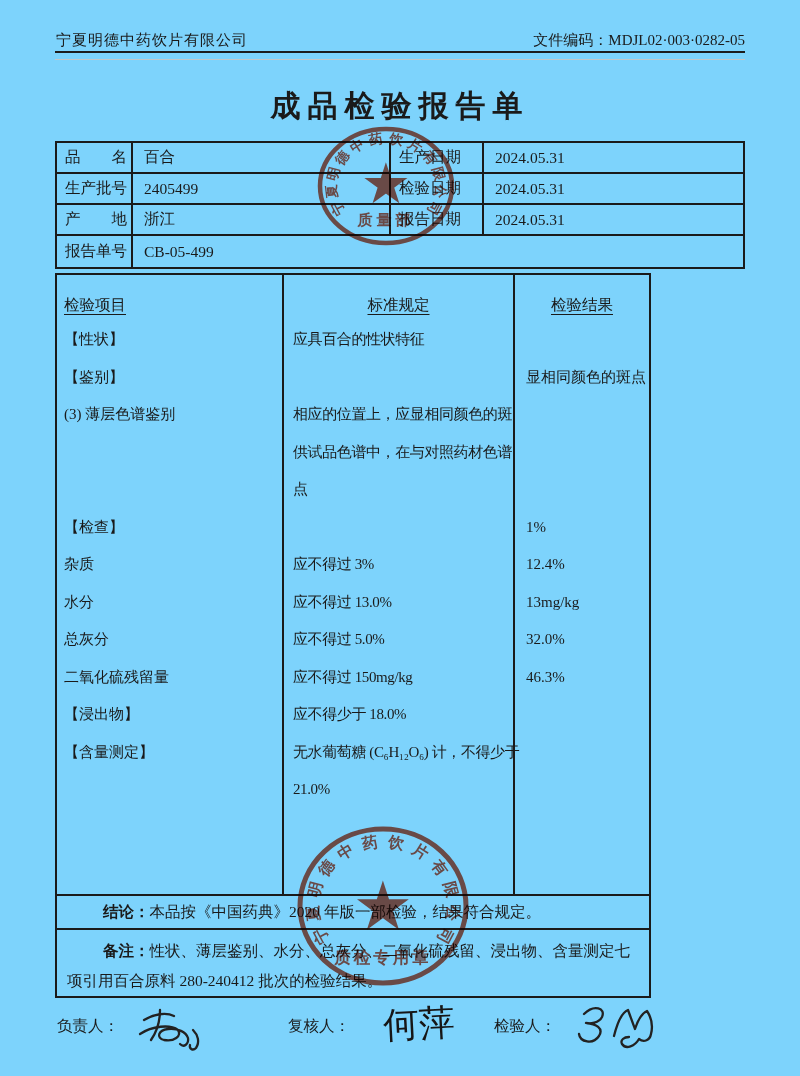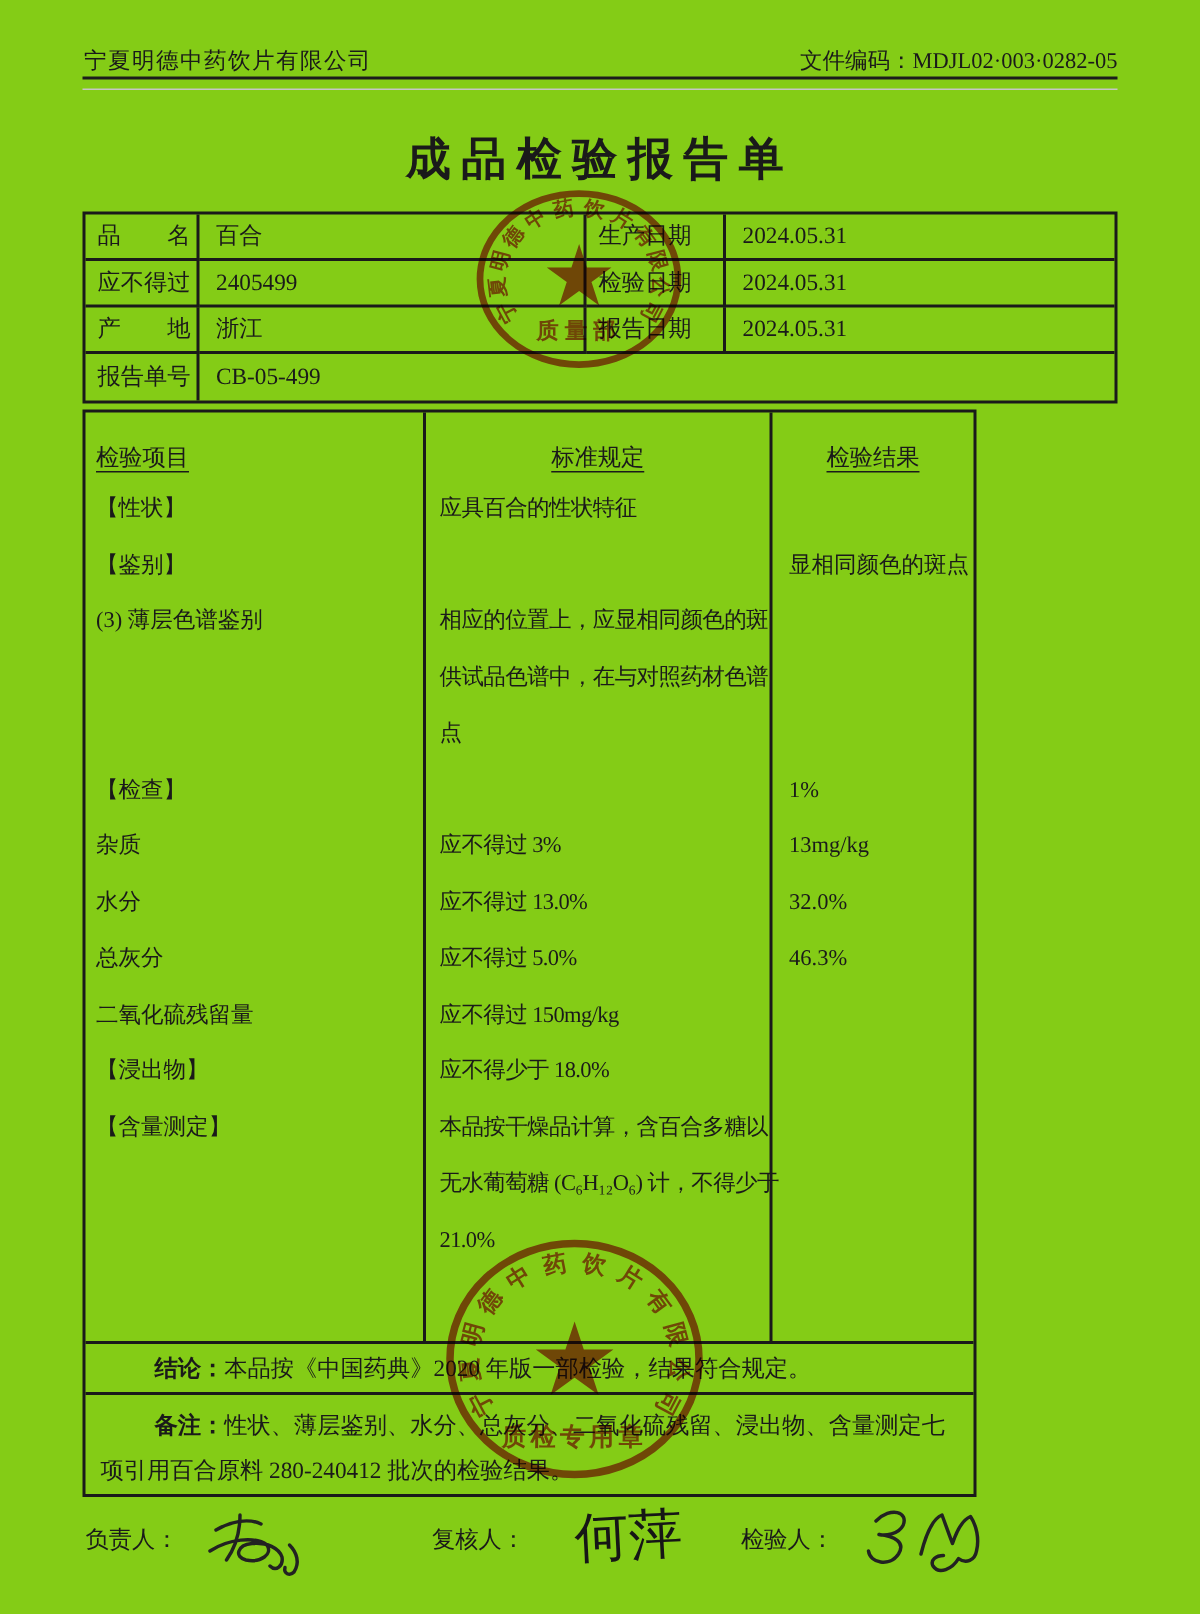--- a/index.html
+++ b/index.html
@@ -1,18 +1,18 @@
 <!DOCTYPE html>
 <html><head>
 <meta charset="utf-8">
 <style>
   * { margin:0; padding:0; box-sizing:border-box; }
   html,body { background:#e8e8e8; }
   body { font-family:"Liberation Serif","DejaVu Serif",serif; color:#1a1a1a; }
-  .page { position:relative; width:800px; height:1076px; background:#84cc16; overflow:hidden; margin:0 auto;padding-left:11px; }
+  .page { position:relative; width:800px; height:1076px; background:#7dd3fc; overflow:hidden; margin:0 auto;padding-left:11px; }
 
   
   .hdr-company { position:absolute; left:56px; top:31px; font-size:15px; letter-spacing:1px; }
   .hdr-code { position:absolute; right:55px; top:31px; font-size:15px; }
   .rule-dark { position:absolute; left:55px; top:51px; width:690px; height:2px; background:#1c1c1c; }
   .rule-light { position:absolute; left:55px; top:59px; width:690px; height:1px; background:#c6c6c6; }
 
   
   .title { position:absolute; left:0; right:0; top:86px; text-align:center; font-size:30px; font-weight:bold; letter-spacing:7px; }
 
@@ -64,21 +64,21 @@
   <div class="rule-light"></div>
 
   <div class="title">成品检验报告单</div>
 
   <div class="info-table">
     <div class="cell lab b-r b-b">品　　名</div>
     <div class="cell b-r b-b">百合</div>
     <div class="cell lab b-r b-b">生产日期</div>
     <div class="cell b-b">2024.05.31</div>
 
-    <div class="cell lab b-r b-b">应不得过</div>
+    <div class="cell lab b-r b-b">生产批号</div>
     <div class="cell b-r b-b">2405499</div>
     <div class="cell lab b-r b-b">检验日期</div>
     <div class="cell b-b">2024.05.31</div>
 
     <div class="cell lab b-r b-b">产　　地</div>
     <div class="cell b-r b-b">浙江</div>
     <div class="cell lab b-r b-b">报告日期</div>
     <div class="cell b-b">2024.05.31</div>
 
     <div class="cell lab b-r">报告单号</div>
@@ -117,36 +117,36 @@
             <div class="insp-line"></div>
             <div class="insp-line">相应的位置上，应显相同颜色的斑</div>
             <div class="insp-line">供试品色谱中，在与对照药材色谱</div>
             <div class="insp-line">点</div>
             <div class="insp-line"></div>
             <div class="insp-line">应不得过 3%</div>
             <div class="insp-line">应不得过 13.0%</div>
             <div class="insp-line">应不得过 5.0%</div>
             <div class="insp-line">应不得过 150mg/kg</div>
             <div class="insp-line">应不得少于 18.0%</div>
-            <div class="insp-line">本品按干燥品计算，含百合多糖以</div>
             <div class="insp-line">无水葡萄糖 (C₆H₁₂O₆) 计，不得少于</div>
             <div class="insp-line">21.0%</div>
           </div>
       </div>
       <div class="col-result">
         <div class="col-header center">
             <span>检验结果</span>
           </div>
         <div id="lines-result">
             <div class="insp-line"></div>
             <div class="insp-line">显相同颜色的斑点</div>
             <div class="insp-line"></div>
             <div class="insp-line"></div>
             <div class="insp-line"></div>
             <div class="insp-line">1%</div>
+            <div class="insp-line">12.4%</div>
             <div class="insp-line">13mg/kg</div>
             <div class="insp-line">32.0%</div>
             <div class="insp-line">46.3%</div>
             <div class="insp-line"></div>
             <div class="insp-line"></div>
           </div>
       </div>
     </div>
     <div class="concl-row"><span class="bold">结论：</span><span>本品按《中国药典》2020 年版一部检验，结果符合规定。</span></div>
     <div class="remark-row"><span class="bold">备注：</span><span>性状、薄层鉴别、水分、总灰分、二氧化硫残留、浸出物、含量测定七项引用百合原料 280-240412 批次的检验结果。</span></div>

